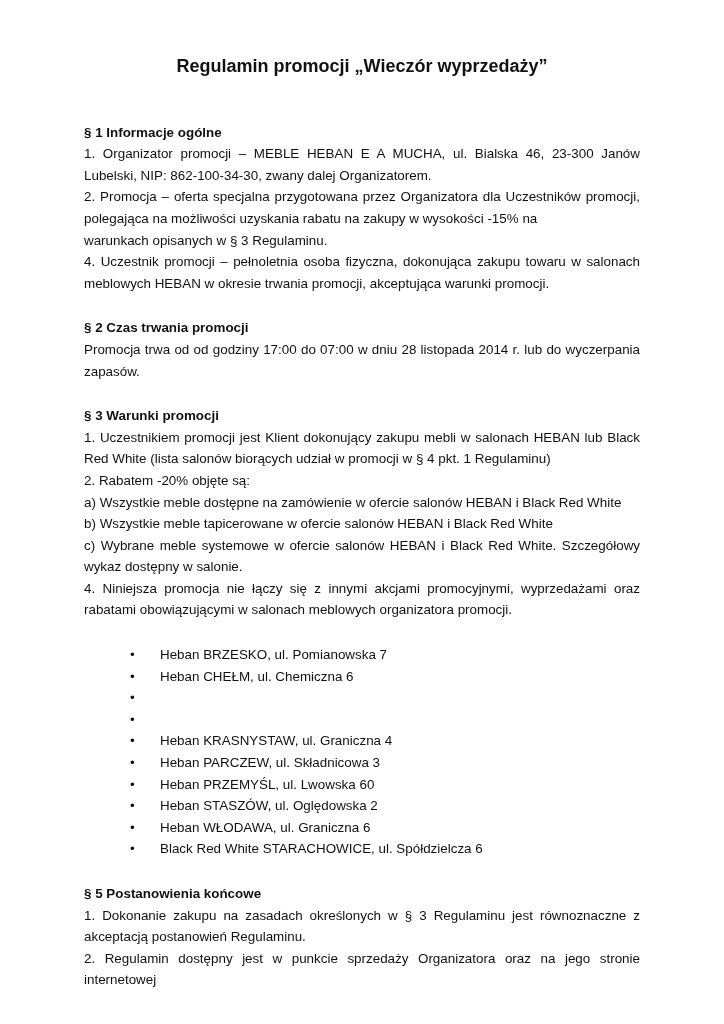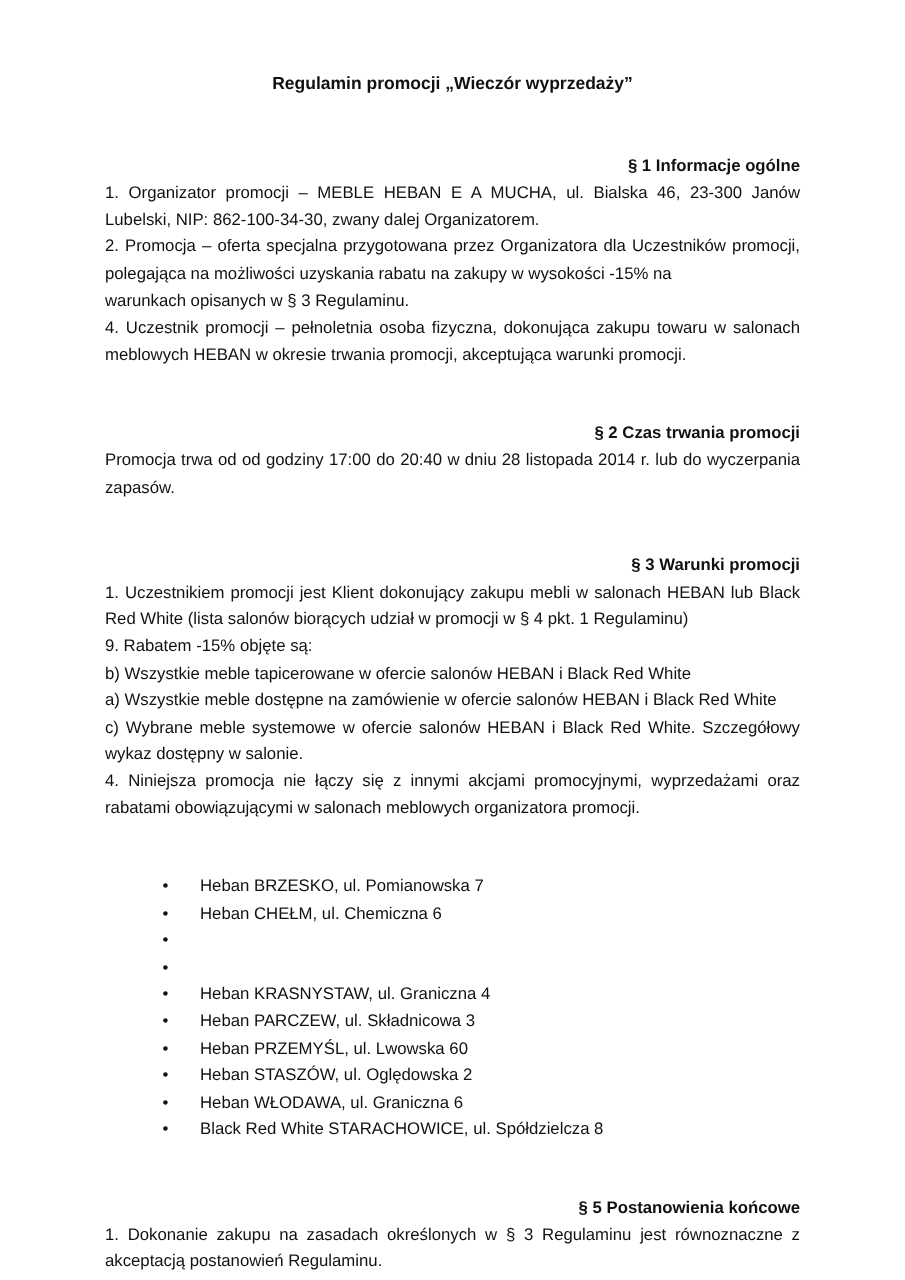--- a/index.html
+++ b/index.html
@@ -11,36 +11,36 @@
     width: 724px;
     min-height: 1024px;
     box-sizing: border-box;
     font-family: "Liberation Sans", "DejaVu Sans", sans-serif;
     font-size: 13.4px;
     line-height: 21.6px;
     color: #111111;
     padding: 56px 84px 40px 84px;
   }
   .doc-title {
-    font-size: 14px;
+    font-size: 18px;
     font-weight: bold;
     text-align: center;
     margin: 0 0 44px 0;
   }
   .section {
-    margin-top: 41px;
+    margin-top: 23px;
   }
   .section:first-of-type {
     margin-top: 0;
   }
   .section-heading {
     font-size: 13.4px;
     font-weight: bold;
     margin: 0;
-    text-align: right;
+    text-align: left;
   }
   p.para {
     margin: 0;
     text-align: justify;
   }
   p.para.preline {
     white-space: pre-line;
   }
   ul.salon-list {
     list-style: none;
@@ -63,29 +63,29 @@
 <div class="section">
   <h2 class="section-heading">§ 1 Informacje ogólne</h2>
   <p class="para">1. Organizator promocji – MEBLE HEBAN E A MUCHA, ul. Bialska 46, 23-300 Janów Lubelski, NIP: 862-100-34-30, zwany dalej Organizatorem.</p>
   <p class="para preline">2. Promocja – oferta specjalna przygotowana przez Organizatora dla Uczestników promocji, polegająca na możliwości uzyskania rabatu na zakupy w wysokości -15% na
 warunkach opisanych w § 3 Regulaminu.</p>
   <p class="para">4. Uczestnik promocji – pełnoletnia osoba fizyczna, dokonująca zakupu towaru w salonach meblowych HEBAN w okresie trwania promocji, akceptująca warunki promocji.</p>
 </div>
 
 <div class="section">
   <h2 class="section-heading">§ 2 Czas trwania promocji</h2>
-  <p class="para">Promocja trwa od od godziny 17:00 do 20:40 w dniu 28 listopada 2014 r. lub do wyczerpania zapasów.</p>
+  <p class="para">Promocja trwa od od godziny 17:00 do 07:00 w dniu 28 listopada 2014 r. lub do wyczerpania zapasów.</p>
 </div>
 
 <div class="section">
   <h2 class="section-heading">§ 3 Warunki promocji</h2>
   <p class="para">1. Uczestnikiem promocji jest Klient dokonujący zakupu mebli w salonach HEBAN lub Black Red White (lista salonów biorących udział w promocji w § 4 pkt. 1 Regulaminu)</p>
-  <p class="para">9. Rabatem -15% objęte są:</p>
+  <p class="para">2. Rabatem -20% objęte są:</p>
+  <p class="para">a) Wszystkie meble dostępne na zamówienie w ofercie salonów HEBAN i Black Red White</p>
   <p class="para">b) Wszystkie meble tapicerowane w ofercie salonów HEBAN i Black Red White</p>
-  <p class="para">a) Wszystkie meble dostępne na zamówienie w ofercie salonów HEBAN i Black Red White</p>
   <p class="para">c) Wybrane meble systemowe w ofercie salonów HEBAN i Black Red White. Szczegółowy wykaz dostępny w salonie.</p>
   <p class="para">4. Niniejsza promocja nie łączy się z innymi akcjami promocyjnymi, wyprzedażami oraz rabatami obowiązującymi w salonach meblowych organizatora promocji.</p>
 </div>
 
 <div class="section">
   <ul class="salon-list">
     <li>
       <span class="bullet">•</span>
       <span class="text">Heban BRZESKO, ul. Pomianowska 7</span>
     </li>
@@ -114,21 +114,21 @@
     <li>
       <span class="bullet">•</span>
       <span class="text">Heban STASZÓW, ul. Oględowska 2</span>
     </li>
     <li>
       <span class="bullet">•</span>
       <span class="text">Heban WŁODAWA, ul. Graniczna 6</span>
     </li>
     <li>
       <span class="bullet">•</span>
-      <span class="text">Black Red White STARACHOWICE, ul. Spółdzielcza 8</span>
+      <span class="text">Black Red White STARACHOWICE, ul. Spółdzielcza 6</span>
     </li>
   </ul>
 </div>
 
 <div class="section">
   <h2 class="section-heading">§ 5 Postanowienia końcowe</h2>
   <p class="para">1. Dokonanie zakupu na zasadach określonych w § 3 Regulaminu jest równoznaczne z akceptacją postanowień Regulaminu.</p>
   <p class="para"><span>2. Regulamin dostępny jest w punkcie sprzedaży Organizatora oraz na jego stronie internetowej </span></p>
 </div>
 

